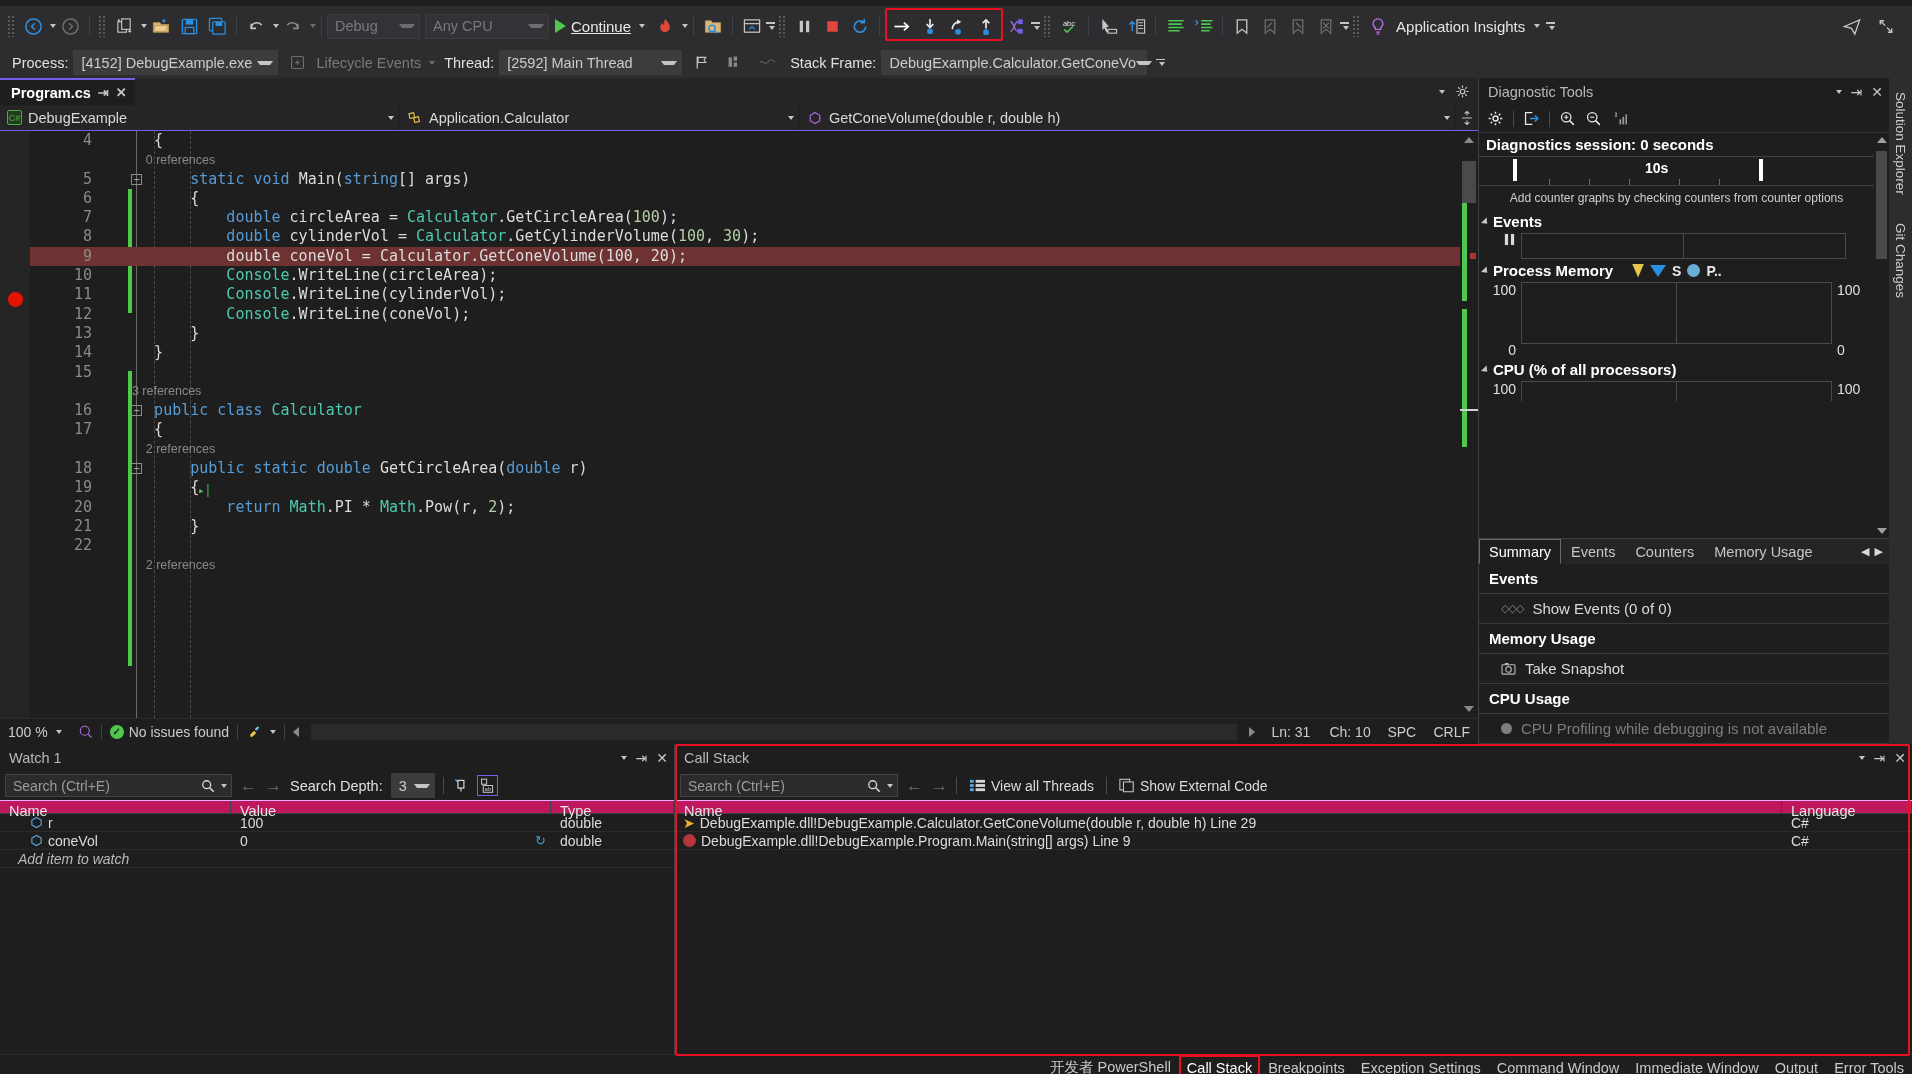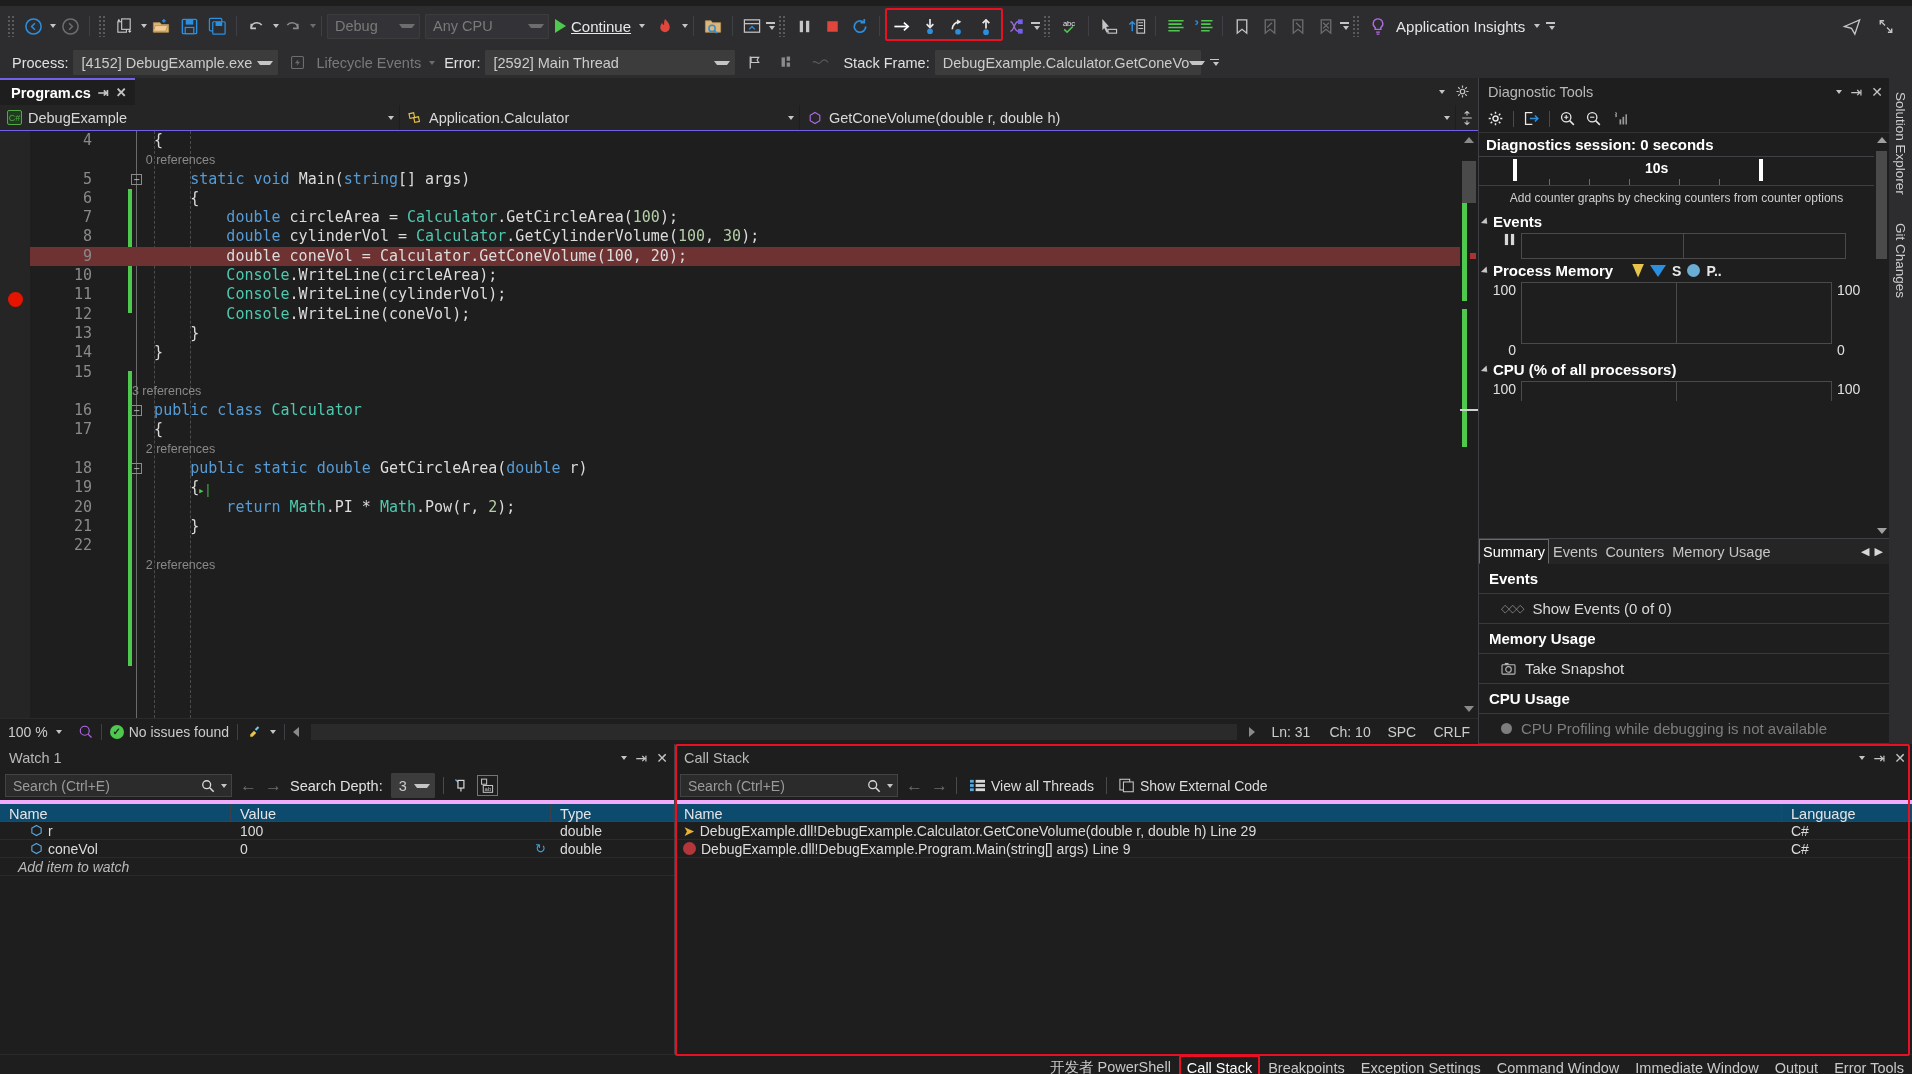--- a/index.html
+++ b/index.html
@@ -157,21 +157,21 @@
   .graphbox { flex: 1; border: 1px solid #4a4a4a; display: flex; }
   .graphbox .half { flex: 1; }
   .graphbox .half + .half { border-left: 1px solid #4a4a4a; }
   .legend-y { width: 12px; height: 14px; background: #e8c44a;
     clip-path: polygon(0 0, 100% 0, 50% 100%); }
   .legend-b { width: 0; height: 0; border-left: 8px solid transparent;
     border-right: 8px solid transparent; border-top: 12px solid #2b8fe0; }
   .legend-c { width: 13px; height: 13px; border-radius: 50%; background: #6aaed6; }
   .diag-tabs { display: flex; align-items: stretch; height: 26px; flex: none;
     border-top: 1px solid #3f3f46; background: #252526; }
-  .diag-tab { display: flex; align-items: center; padding: 0 3px; font-size: 14.5px;
+  .diag-tab { display: flex; align-items: center; padding: 0 9px; font-size: 14.5px;
     color: #c6c6c6; border: 1px solid transparent; cursor: default; }
   .diag-tab.active { background: #1e1e1e; border-color: #6a6a6a; color: #ffffff;
     border-bottom-color: #1e1e1e; }
   .diag-tabarrows { margin-left: auto; display: flex; align-items: center; gap: 5px;
     padding: 0 6px; }
   .diag-summary { flex: none; }
   .sumhead { font-weight: bold; font-size: 15px; color: #ffffff; padding: 6px 0 6px 10px;
     border-bottom: 1px solid #3a3a3a; }
   .sumrow { display: flex; align-items: center; gap: 9px; padding: 6px 0 6px 22px;
     font-size: 15px; color: #dadada; border-bottom: 1px solid #3a3a3a; }
@@ -190,22 +190,22 @@
   .callpanel { flex: 1; display: flex; flex-direction: column; position: relative; }
   .search-row { height: 29px; display: flex; align-items: center; gap: 8px;
     padding: 0 5px; flex: none; }
   .searchbox { height: 23px; background: #2b2b2c; border: 1px solid #434346;
     display: flex; align-items: center; padding: 0 4px 0 7px; font-size: 14px;
     color: #9b9b9b; }
   .searchbox .mag { margin-left: auto; display: flex; align-items: center; gap: 3px; }
   .mini-btn { display: inline-flex; align-items: center; gap: 5px; font-size: 14px;
     color: #dcdcdc; padding: 0 4px; height: 22px; cursor: default; }
   .grid { flex: 1; display: flex; flex-direction: column; min-height: 0; }
-  .grid-head { display: flex; height: 22px; background: #0c4a6e; font-size: 14.5px;
-    color: #e4e4e4; border-top: 4px solid #f0abfc; border-bottom: 1px solid #3f3f46; }
+  .grid-head { display: flex; height: 14px; background: #be185d; font-size: 14.5px;
+    color: #e4e4e4; border-top: 1px solid #f0abfc; border-bottom: 1px solid #3f3f46; }
   .grid-head .c { padding: 2px 0 0 9px; border-right: 1px solid #3f3f46; }
   .grid-row { display: flex; height: 18px; font-size: 14px; color: #dcdcdc;
     border-bottom: 1px solid #2a2a2a; align-items: center; }
   .grid-row .c { padding-left: 9px; overflow: hidden; white-space: nowrap;
     display: flex; align-items: center; gap: 5px; height: 100%; }
   .gridbody { flex: 1; overflow: hidden; }
   .cube { width: 13px; height: 13px; flex: none; }
   .refresh { color: #3e9bd6; font-size: 13px; margin-left: auto; padding-right: 5px; }
   .italic-dim { font-style: italic; color: #b9b9b9; }
   .yellowarrow { color: #e8b233; font-size: 14px; }
@@ -509,22 +509,22 @@
       <span class="caret"></span>
     </div>
     <div class="tb-btn">
       <svg width="17" height="17" viewBox="0 0 20 20">
           <rect x="3" y="3" width="14" height="14" rx="1.5" fill="none" stroke="#6d6d6d" stroke-width="1.3"></rect>
           <path d="M11 6l-4 5h3l-1 3 4-5h-3z" fill="#6d6d6d"></path>
         </svg>
     </div>
     <span class="lbl dim">Lifecycle Events</span>
     <span class="caret dim"></span>
-    <span class="lbl" style="margin-left:4px;">Error:</span>
-    <div class="combo" style="width:250px;">
+    <span class="lbl" style="margin-left:4px;">Thread:</span>
+    <div class="combo" style="width:183px;">
       <span>[2592] Main Thread</span>
       <span class="caret"></span>
     </div>
     <div class="tb-btn">
       <svg width="17" height="17" viewBox="0 0 20 20">
           <path d="M5 3v14" stroke="#c5c5c5" stroke-width="1.5"></path>
           <path d="M6 4h9l-2 3 2 3H6z" fill="none" stroke="#c5c5c5" stroke-width="1.3"></path>
         </svg>
     </div>
     <div class="tb-btn">

